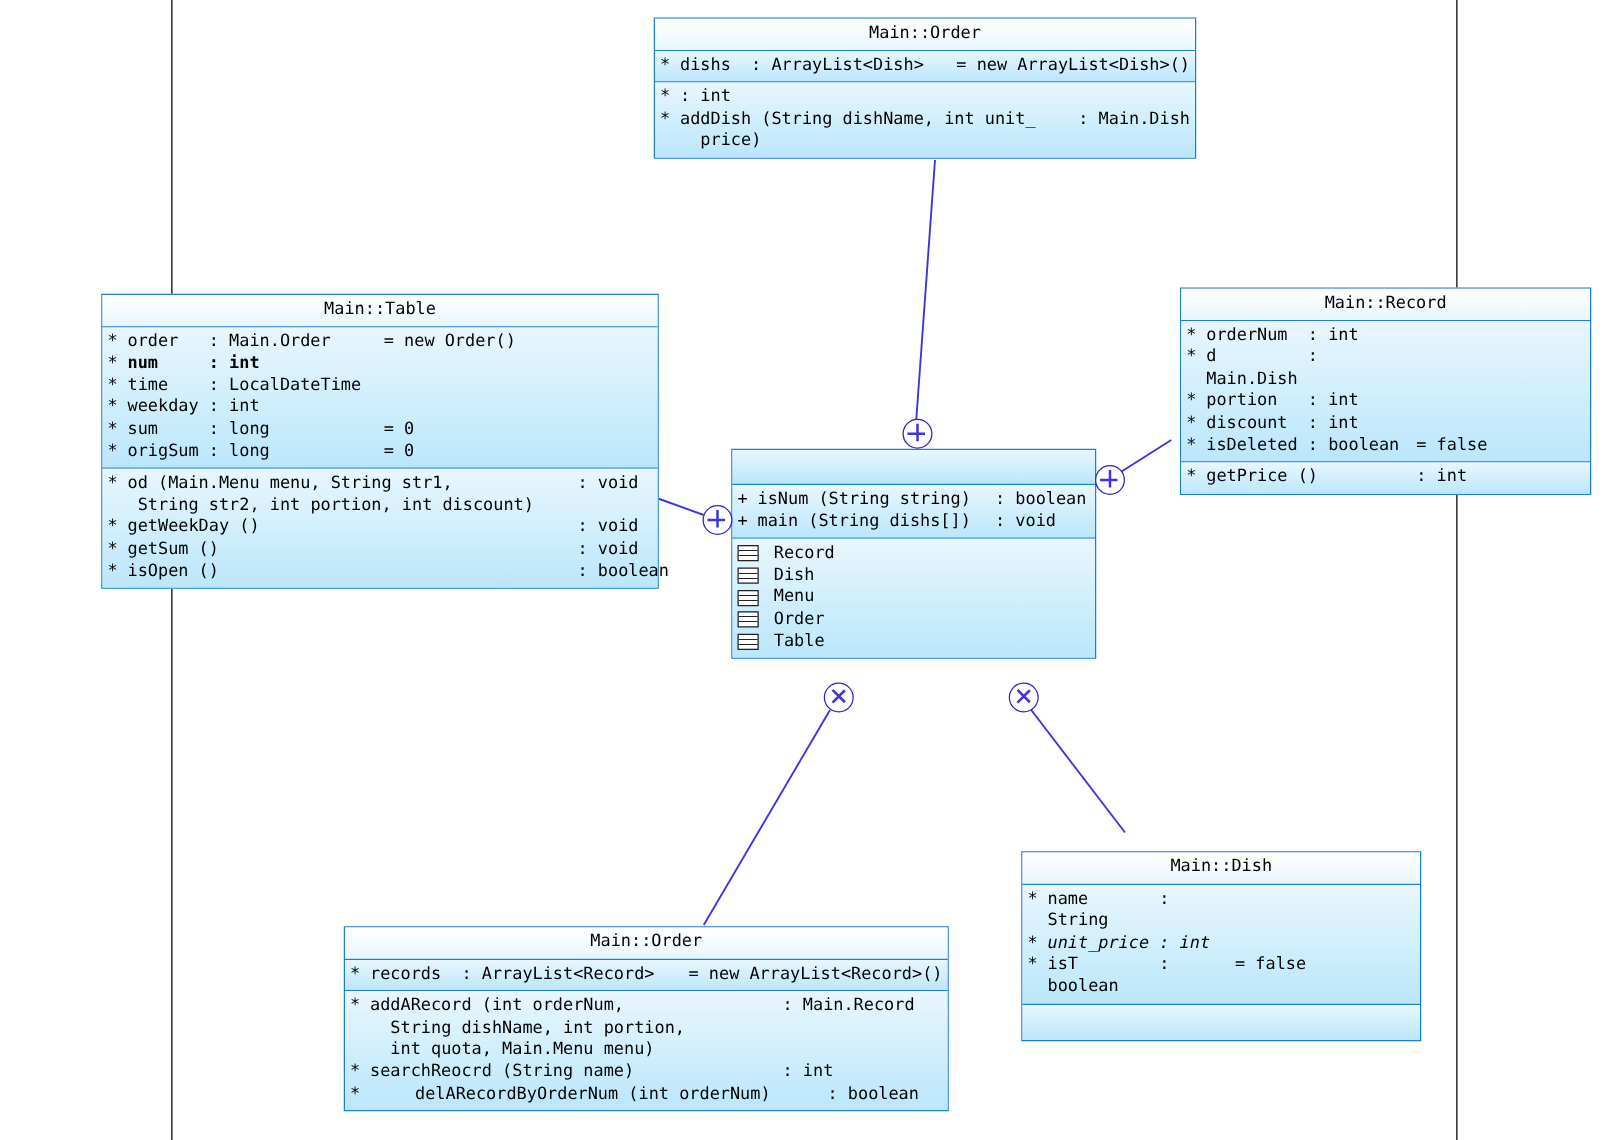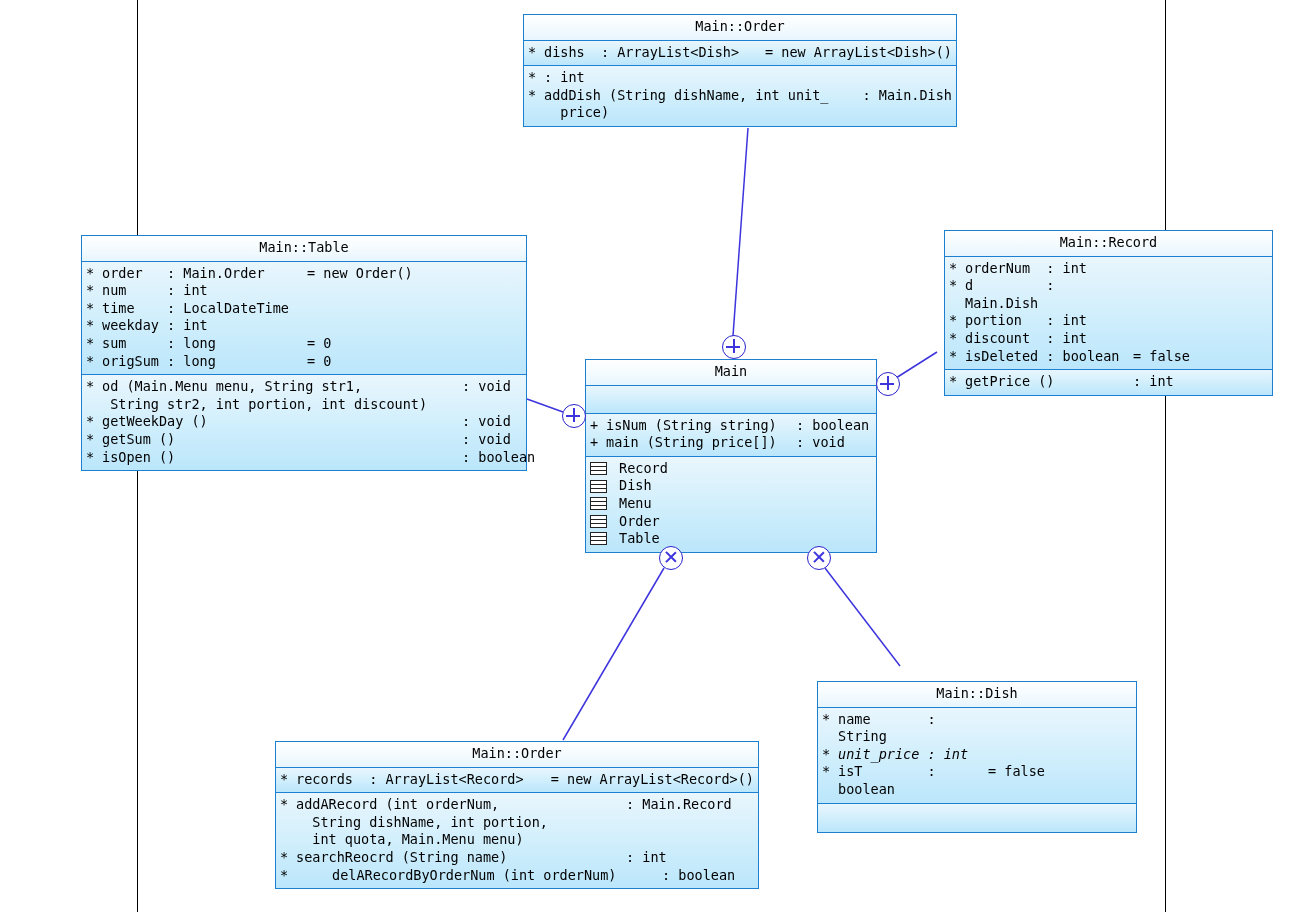--- a/index.html
+++ b/index.html
@@ -175,21 +175,21 @@
         <div class="member"><span class="m-mark">*</span><span class="m-type">: int</span></div>
         <div class="member"><span class="m-mark">*</span><span class="m-sig">addDish (String dishName, int unit_
   price)</span><span class="m-type">: Main.Dish</span></div>
       </div>
   </div>
 
   <div class="uml-class" style="left:81px; top:235px; width:446px;">
     <div class="uml-title">Main::Table</div>
     <div class="uml-compartment">
         <div class="member"><span class="m-mark">*</span><span class="m-sig" style="flex: 0 0 205px;">order   : Main.Order</span><span class="m-type">= new Order()</span></div>
-        <div class="member"><span class="m-mark">*</span><span class="m-sig" style="flex: 0 0 205px;">num     : int</span><span class="m-type"></span></div>
+        <div class="member"><span class="m-mark">*</span><span class="m-sig" style="flex: 0 0 205px; font-weight: bold;">num     : int</span><span class="m-type"></span></div>
         <div class="member"><span class="m-mark">*</span><span class="m-sig" style="flex: 0 0 205px;">time    : LocalDateTime</span><span class="m-type"></span></div>
         <div class="member"><span class="m-mark">*</span><span class="m-sig" style="flex: 0 0 205px;">weekday : int</span><span class="m-type"></span></div>
         <div class="member"><span class="m-mark">*</span><span class="m-sig" style="flex: 0 0 205px;">sum     : long</span><span class="m-type">= 0</span></div>
         <div class="member"><span class="m-mark">*</span><span class="m-sig" style="flex: 0 0 205px;">origSum : long</span><span class="m-type">= 0</span></div>
       </div>
     <div class="uml-compartment">
         <div class="member"><span class="m-mark">*</span><span class="m-sig" style="flex: 0 0 360px;">od (Main.Menu menu, String str1,
  String str2, int portion, int discount)</span><span class="m-type">: void</span></div>
         <div class="member"><span class="m-mark">*</span><span class="m-sig" style="flex: 0 0 360px;">getWeekDay ()</span><span class="m-type">: void</span></div>
         <div class="member"><span class="m-mark">*</span><span class="m-sig" style="flex: 0 0 360px;">getSum ()</span><span class="m-type">: void</span></div>
@@ -205,25 +205,24 @@
         <div class="member"><span class="m-mark">*</span><span class="m-sig" style="flex: 0 0 168px;">portion   : int</span><span class="m-type"></span></div>
         <div class="member"><span class="m-mark">*</span><span class="m-sig" style="flex: 0 0 168px;">discount  : int</span><span class="m-type"></span></div>
         <div class="member"><span class="m-mark">*</span><span class="m-sig" style="flex: 0 0 168px;">isDeleted : boolean</span><span class="m-type">= false</span></div>
       </div>
     <div class="uml-compartment">
         <div class="member"><span class="m-mark">*</span><span class="m-sig" style="flex: 0 0 168px;">getPrice ()</span><span class="m-type">: int</span></div>
       </div>
   </div>
 
   <div class="uml-class" style="left:585px; top:359px; width:292px;">
-    <div class="uml-title">Main</div>
     <div class="uml-compartment empty"></div>
     <div class="uml-compartment">
         <div class="member"><span class="m-mark">+</span><span class="m-sig" style="flex: 0 0 190px;">isNum (String string)</span><span class="m-type">: boolean</span></div>
-        <div class="member"><span class="m-mark">+</span><span class="m-sig" style="flex: 0 0 190px;">main (String price[])</span><span class="m-type">: void</span></div>
+        <div class="member"><span class="m-mark">+</span><span class="m-sig" style="flex: 0 0 190px;">main (String dishs[])</span><span class="m-type">: void</span></div>
       </div>
     <div class="uml-compartment">
         <div class="nested-row"><span class="class-icon"></span><span class="nested-label">Record</span></div>
         <div class="nested-row"><span class="class-icon"></span><span class="nested-label">Dish</span></div>
         <div class="nested-row"><span class="class-icon"></span><span class="nested-label">Menu</span></div>
         <div class="nested-row"><span class="class-icon"></span><span class="nested-label">Order</span></div>
         <div class="nested-row"><span class="class-icon"></span><span class="nested-label">Table</span></div>
       </div>
   </div>
 

